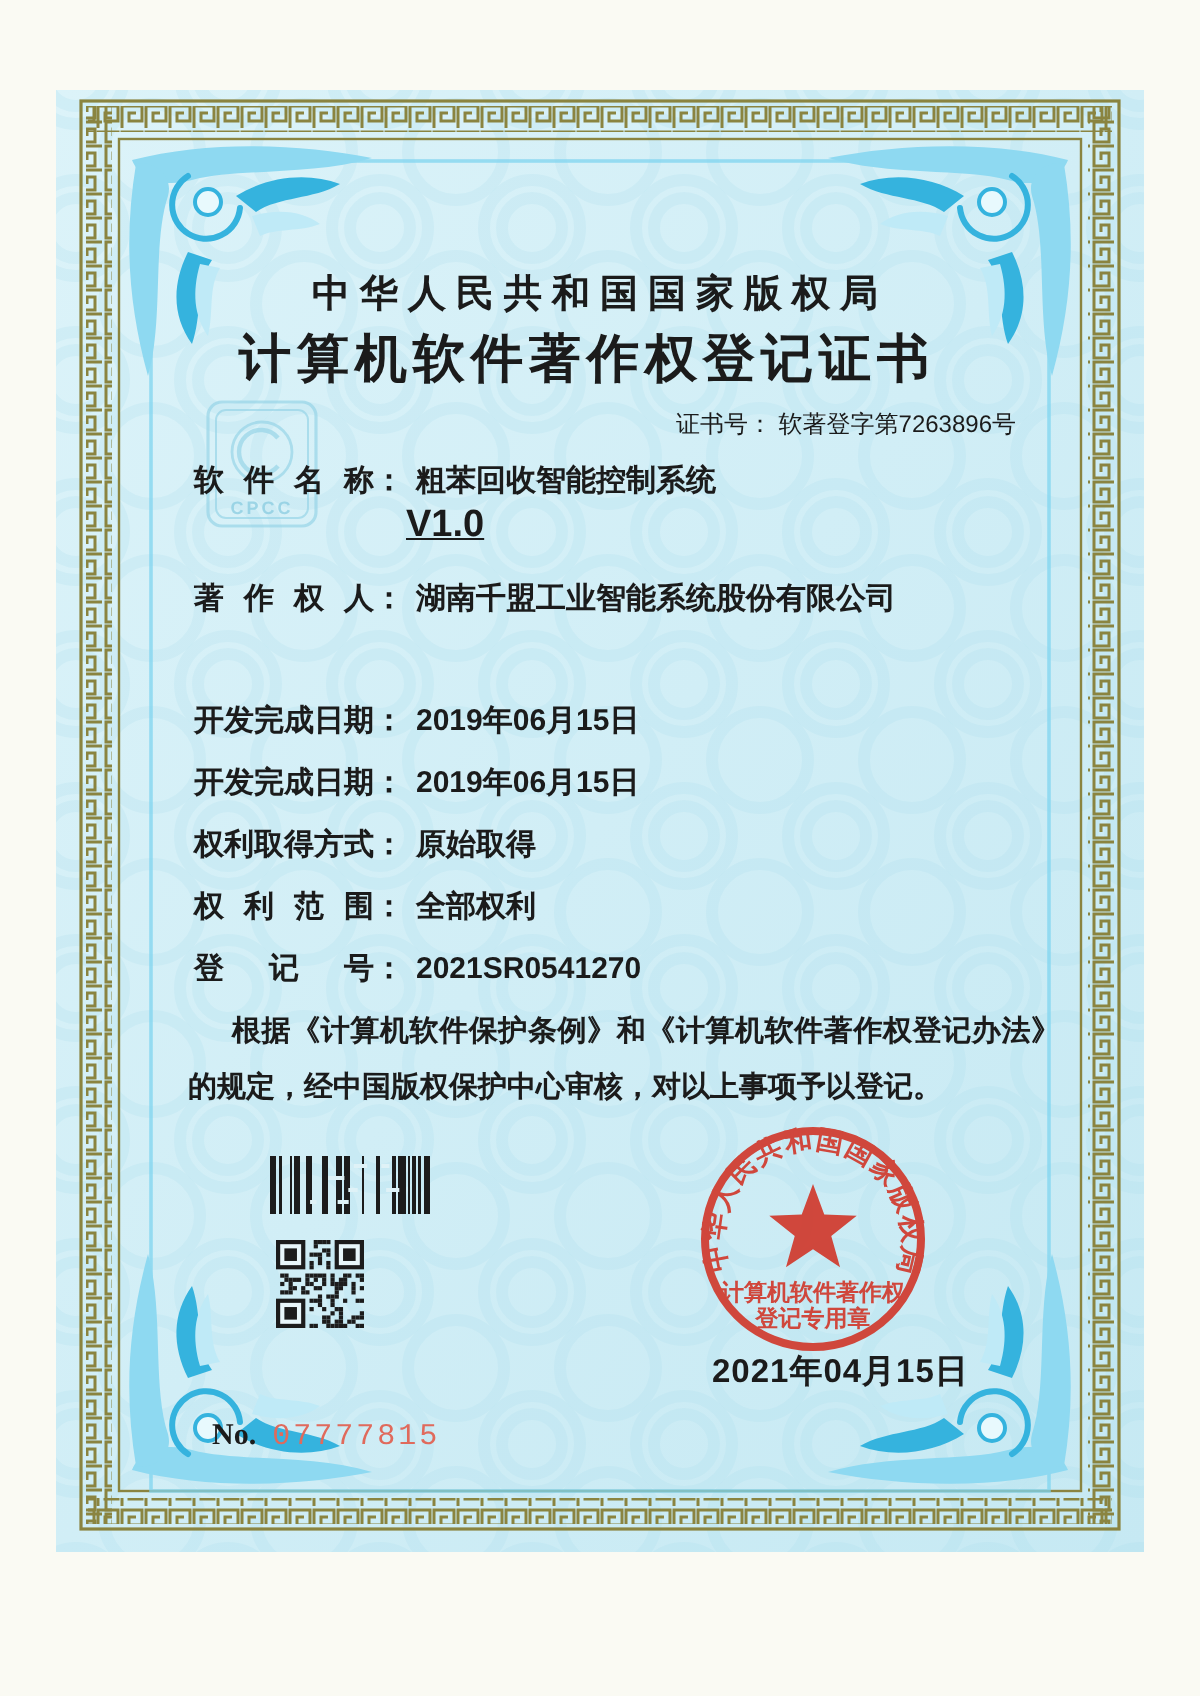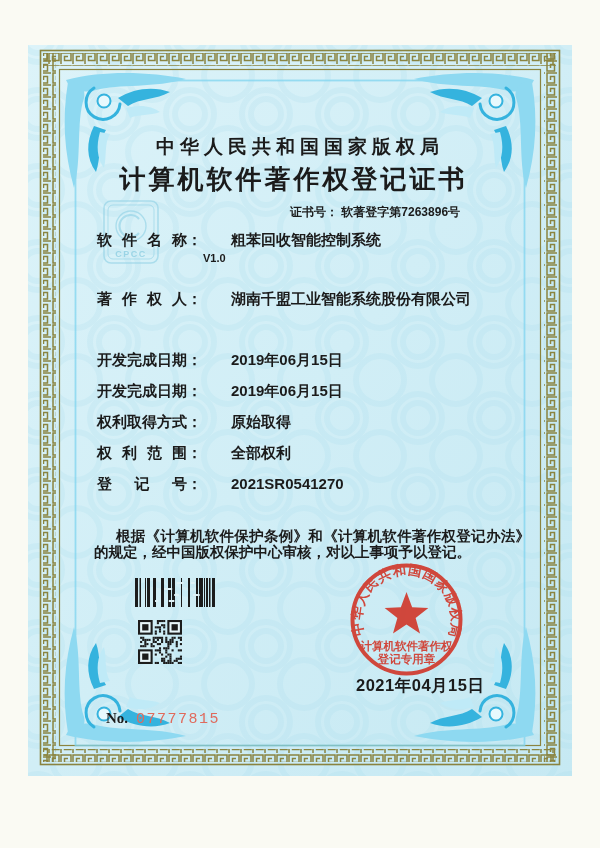--- a/index.html
+++ b/index.html
@@ -18,29 +18,29 @@
   .wm circle{fill:none;stroke:rgba(168,219,234,.45);stroke-width:6;}
   .stamp{opacity:.75;}
   .stamp .st{fill:none;stroke:rgba(150,212,231,.9);}
   .stamp text{fill:rgba(134,202,223,.95);font-weight:bold;font-family:"Liberation Sans",sans-serif;}
   
   .t-issuer{position:absolute;left:0;top:134px;width:600px;text-align:center;
             font-size:19px;font-weight:bold;letter-spacing:5px;}
   .t-title{position:absolute;left:0;top:162px;width:587px;text-align:center;
            font-family:"Liberation Serif","DejaVu Serif",serif;
            font-size:26px;font-weight:bold;letter-spacing:3px;}
-  .t-certno{position:absolute;left:290px;top:204px;width:218px;text-align:left;
-            font-size:12px;font-weight:bold;}
+  .t-certno{position:absolute;left:290px;top:204px;width:218px;text-align:right;
+            font-size:12px;font-weight:normal;}
   .row{position:absolute;left:97px;font-size:15px;font-weight:bold;white-space:nowrap;}
   .row .lab{display:inline-block;width:90px;text-align:justify;text-align-last:justify;}
   .row .colon{display:inline-block;margin-right:6px;}
-  .row .val{display:inline-block;margin-left:23px;}
-  .version{position:absolute;left:203px;top:252px;font-size:11px;font-weight:bold;}
-  .body-par{position:absolute;left:94px;top:528px;width:436px;font-size:14.5px;
-            font-weight:bold;line-height:16px;text-indent:22px;text-align:justify;}
+  .row .val{display:inline-block;}
+  .version{position:absolute;left:203px;top:252px;font-size:19px;font-weight:bold;text-decoration:underline;}
+  .body-par{position:absolute;left:94px;top:502px;width:436px;font-size:14.5px;
+            font-weight:bold;line-height:28px;text-indent:22px;text-align:justify;}
   .serial{position:absolute;left:106px;top:674px;font-size:15px;
           font-family:"Liberation Serif","DejaVu Serif",serif;font-weight:bold;margin-top:36px;}
   .serial .num{color:var(--serial-red);font-family:"Liberation Mono","DejaVu Sans Mono",monospace;
                font-weight:normal;letter-spacing:1.5px;font-size:15px;margin-left:8px;}
   .issue-date{position:absolute;left:356px;top:675px;font-size:16.5px;font-weight:bold;
               letter-spacing:.5px;z-index:6;}
   
   #barcode{position:absolute;left:135px;top:578px;z-index:3;}
   #qr{position:absolute;left:138px;top:620px;z-index:3;}
   .ink{fill:#1c1c1c;}

